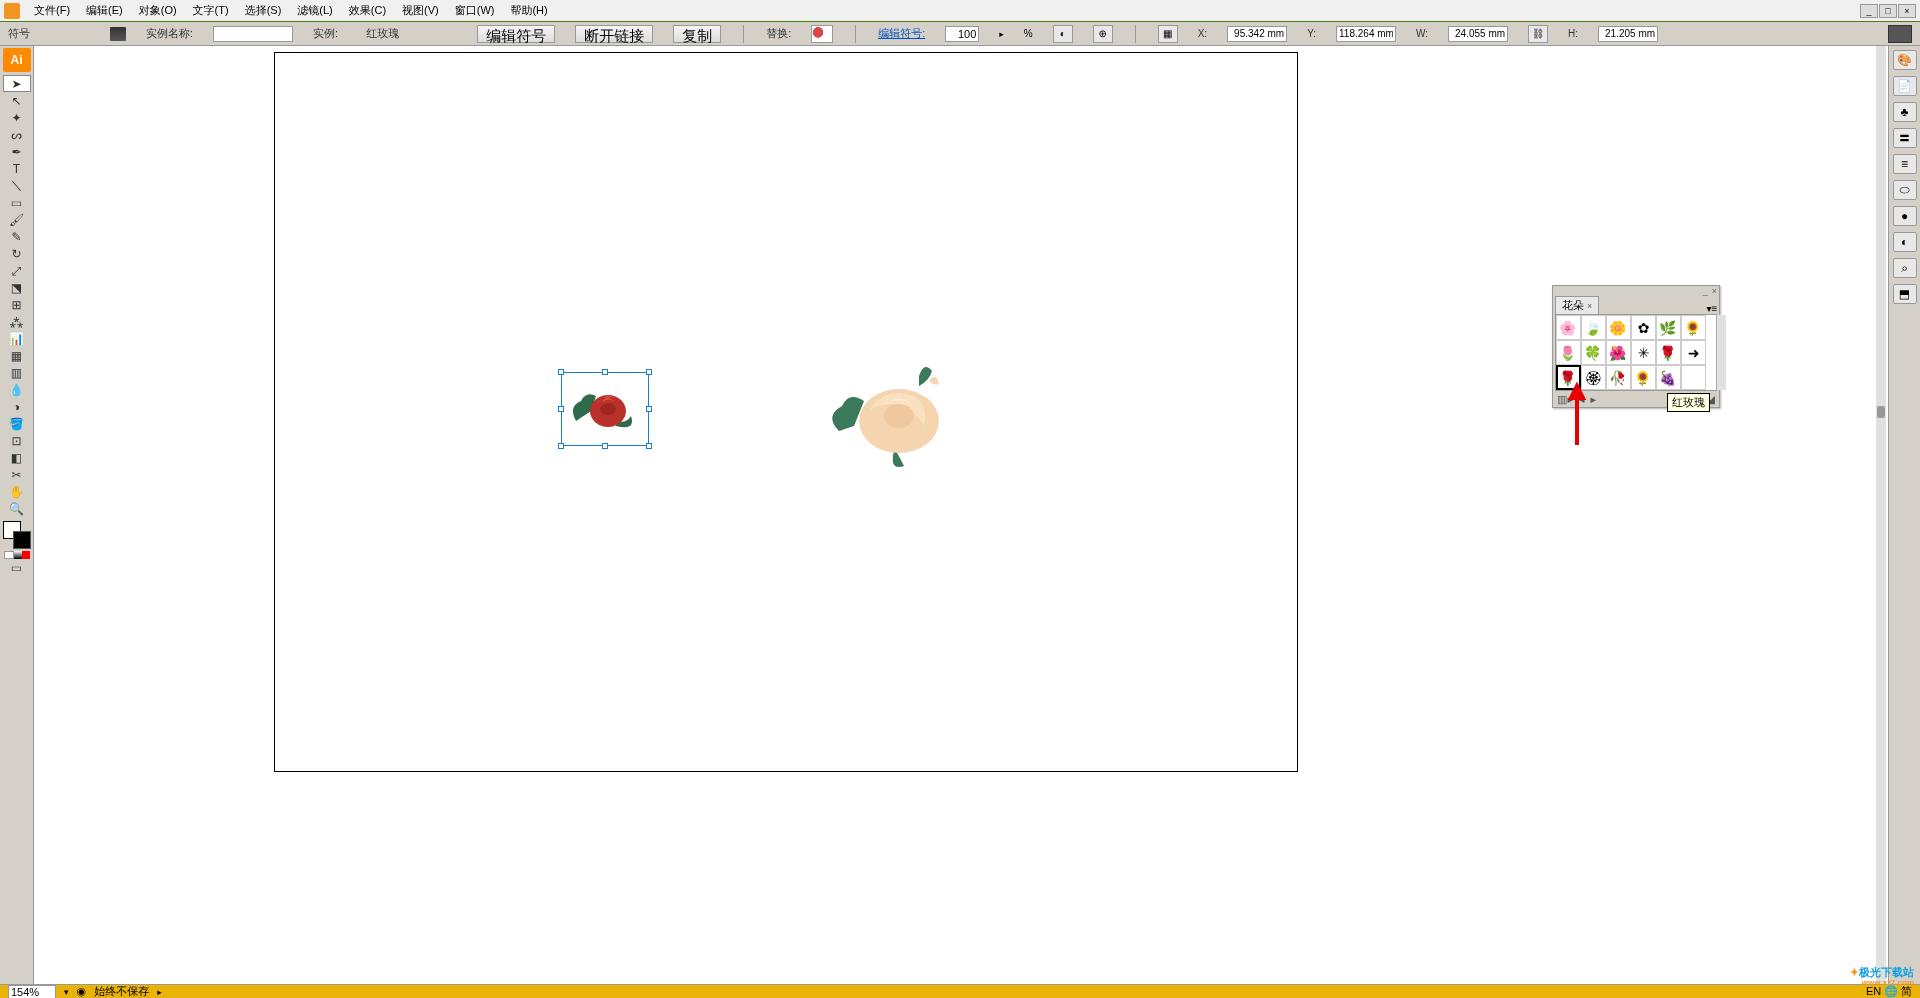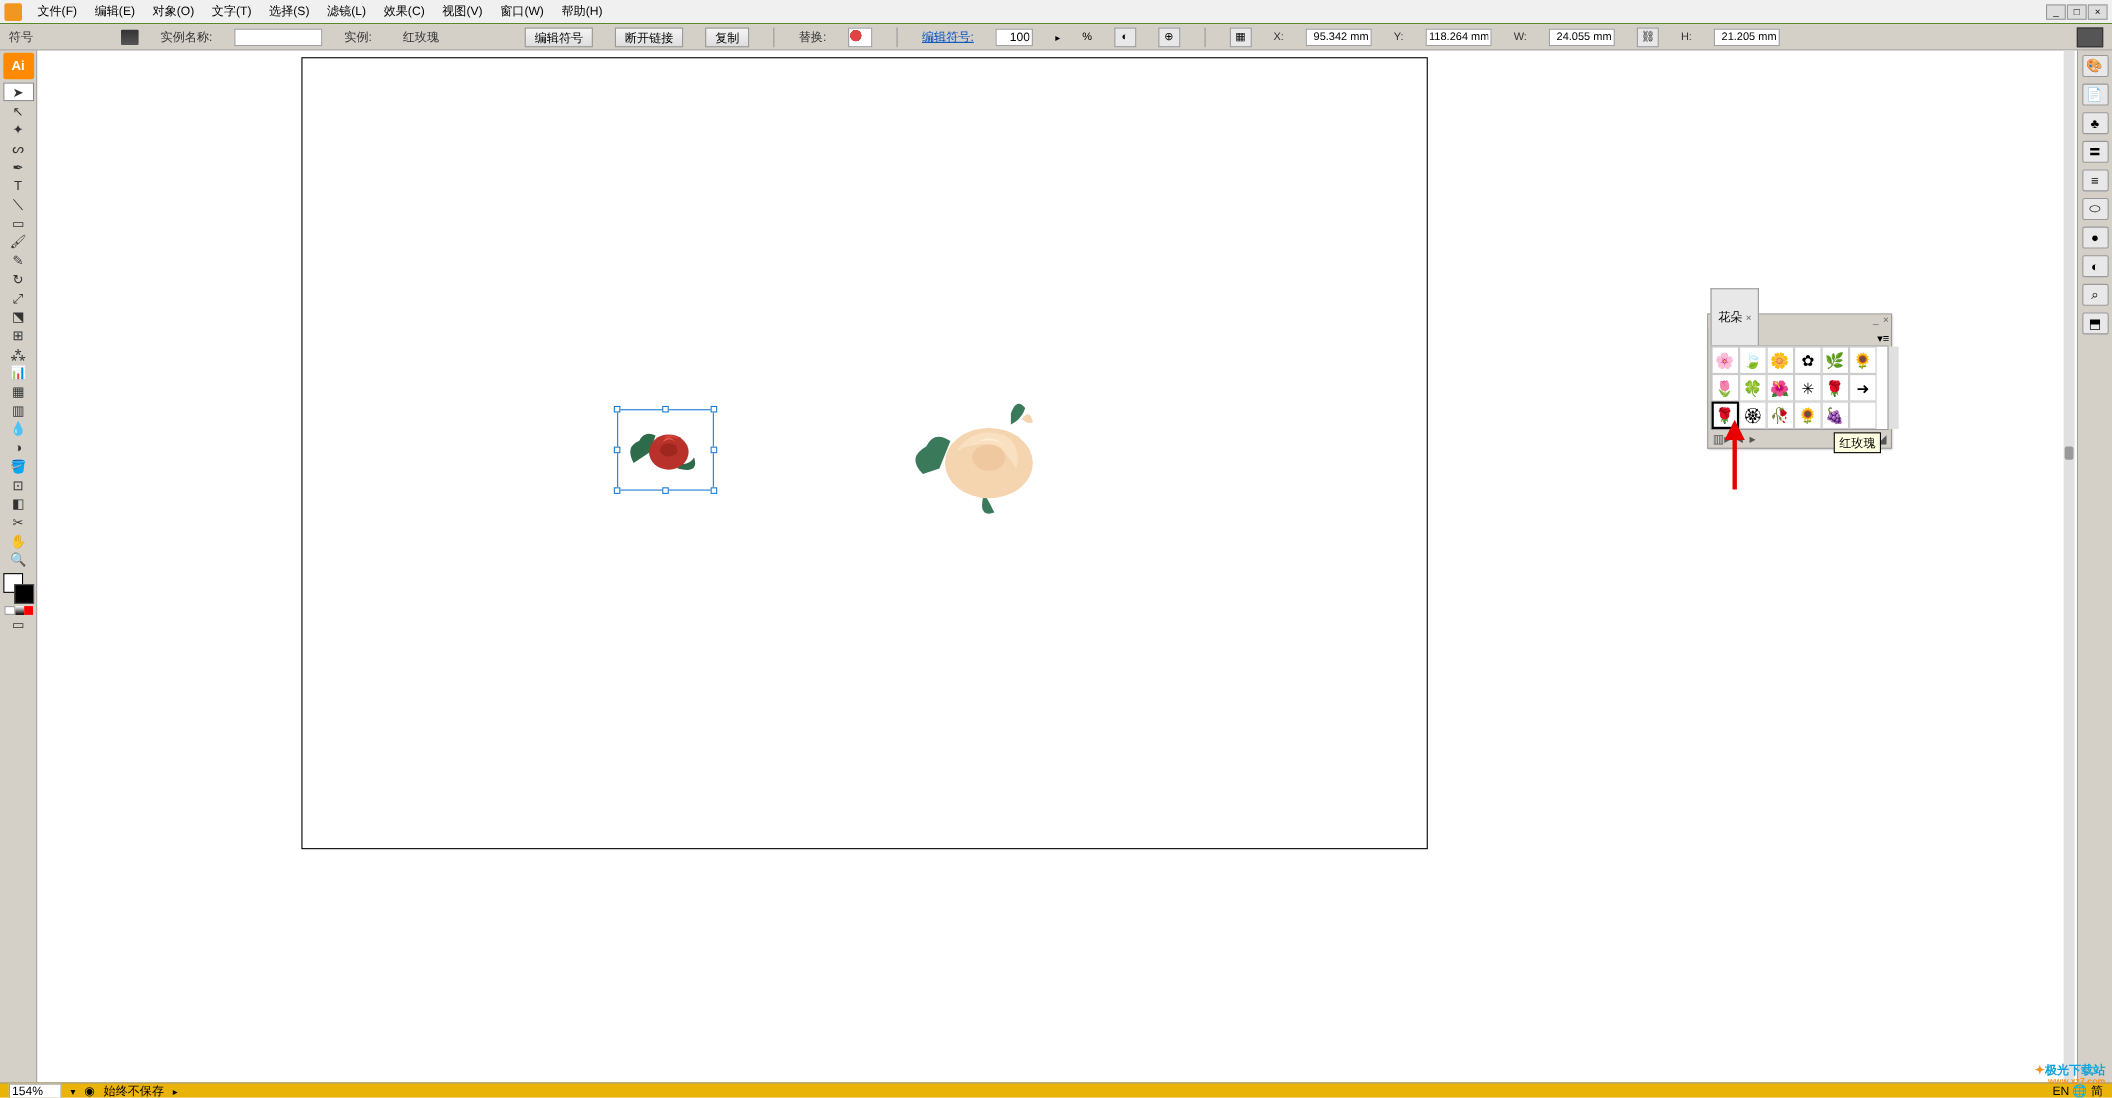--- a/index.html
+++ b/index.html
@@ -8,21 +8,21 @@
 .menubar .app-icon { width: 16px; height: 16px; background: #f29622; display: inline-block; margin-right: 6px; border-radius: 2px; }
 .menubar .menu-item { padding: 2px 8px; cursor: default; }
 .menubar .win-controls { margin-left: auto; display: flex; gap: 1px; margin-right: 4px; }
 .menubar .win-btn { width: 18px; height: 14px; background: #ddd; border: 1px solid #999; font-size: 9px; text-align: center; line-height: 12px; }
 .controlbar { height: 24px; background: #d4d0c8; border-bottom: 1px solid #999; display: flex; align-items: center; padding: 0 8px; gap: 20px; }
 .controlbar .label { font-size: 11px; color: #333; }
 .controlbar .lbl-icon { width: 16px; height: 14px; background: linear-gradient(#333,#555); border-radius: 1px; }
 .controlbar input[type=text] { border: 1px solid #999; height: 16px; padding: 0 2px; background: #fff; font-size: 11px; }
 .controlbar .field-name { width: 80px; }
 .controlbar .sym-name { color: #333; padding: 0 8px; }
-.controlbar .btn { border: 1px solid #999; background: linear-gradient(#f5f5f5,#ddd); padding: 1px 8px; height: 18px; font-size: 11px; }
+.controlbar .btn { border: 1px solid #999; background: linear-gradient(#f5f5f5,#ddd); padding: 1px 8px; height: 18px; font-size: 15px; }
 .controlbar .sep { width: 1px; height: 18px; background: #999; margin: 0 2px; }
 .controlbar .swatch-thumb { width: 22px; height: 18px; border: 1px solid #999; background:
   radial-gradient(circle at 30% 40%, #d44 30%, #fff 32%), #fff; }
 .controlbar .link-label { color: #0050c0; text-decoration: underline; }
 .controlbar .num-field { width: 34px; height: 16px; border: 1px solid #999; background: #fff; text-align: right; padding-right: 2px; }
 .controlbar .unit { font-size: 10px; }
 .controlbar .icon-btn { width: 20px; height: 18px; border: 1px solid #999; background: #e8e8e8; text-align: center; font-size: 10px; line-height: 16px; }
 .controlbar .dim-label { font-size: 10px; color: #333; }
 .controlbar .dim-field { width: 60px; height: 16px; border: 1px solid #999; background: #fff; font-size: 10px; padding: 0 2px; text-align: right; }
 .controlbar .right-icon { margin-left: auto; width: 24px; height: 18px; background: #555; border: 1px solid #333; }
@@ -48,21 +48,21 @@
 .selected-obj .h-tm { top: -3px; left: 50%; margin-left: -3px; }
 .selected-obj .h-bm { bottom: -3px; left: 50%; margin-left: -3px; }
 .selected-obj .h-ml { top: 50%; left: -3px; margin-top: -3px; }
 .selected-obj .h-mr { top: 50%; right: -3px; margin-top: -3px; }
 .right-dock { width: 32px; background: #d4d0c8; border-left: 1px solid #999; display: flex; flex-direction: column; align-items: center; padding-top: 4px; gap: 6px; }
 .right-dock .dock-icon { width: 24px; height: 20px; background: #e8e8e8; border: 1px solid #999; border-radius: 2px; font-size: 12px; text-align: center; line-height: 18px; }
 .panel { position: absolute; top: 285px; right: 200px; width: 168px; background: #d4d0c8; border: 1px solid #999; box-shadow: 1px 1px 2px rgba(0,0,0,0.3); }
 .panel .panel-hdr { height: 12px; background: #d4d0c8; display: flex; justify-content: flex-end; padding-right: 2px; }
 .panel .panel-hdr span { font-size: 9px; color: #666; margin-left: 4px; }
 .panel .panel-tab { height: 16px; display: flex; align-items: flex-end; padding-left: 2px; }
-.panel .tab { background: #e8e8e8; border: 1px solid #999; border-bottom: none; padding: 18px 6px; font-size: 11px; display: flex; align-items: center; gap: 3px; }
+.panel .tab { background: #e8e8e8; border: 1px solid #999; border-bottom: none; padding: 1px 6px; font-size: 11px; display: flex; align-items: center; gap: 3px; }
 .panel .tab .close-x { font-size: 9px; color: #666; }
 .panel .tab-menu { margin-left: auto; width: 14px; font-size: 10px; text-align: center; }
 .panel .grid { background: #fff; border: 1px solid #999; margin: 0 2px; display: grid; grid-template-columns: repeat(6, 25px); grid-auto-rows: 25px; gap: 0; position: relative; }
 .panel .grid .cell { border: 1px solid #ccc; display: flex; align-items: center; justify-content: center; font-size: 14px; }
 .panel .grid .cell.sel { border: 2px solid #000; }
 .panel .scroll-col { position: absolute; right: -10px; top: 0; bottom: 0; width: 10px; background: #e0e0e0; border-left:1px solid #aaa; }
 .panel .panel-ftr { height: 16px; display: flex; align-items: center; padding: 0 4px; gap: 6px; font-size: 11px; }
 .panel .panel-ftr .ftr-btn { font-size: 11px; color: #555; }
 .panel .panel-ftr .del { color: #c00; margin-left: auto; font-weight: bold; }
 .tooltip { position: absolute; top: 393px; right: 200px; transform: translateX(-10px); background: #ffffe1; border: 1px solid #000; padding: 1px 4px; font-size: 11px; }

